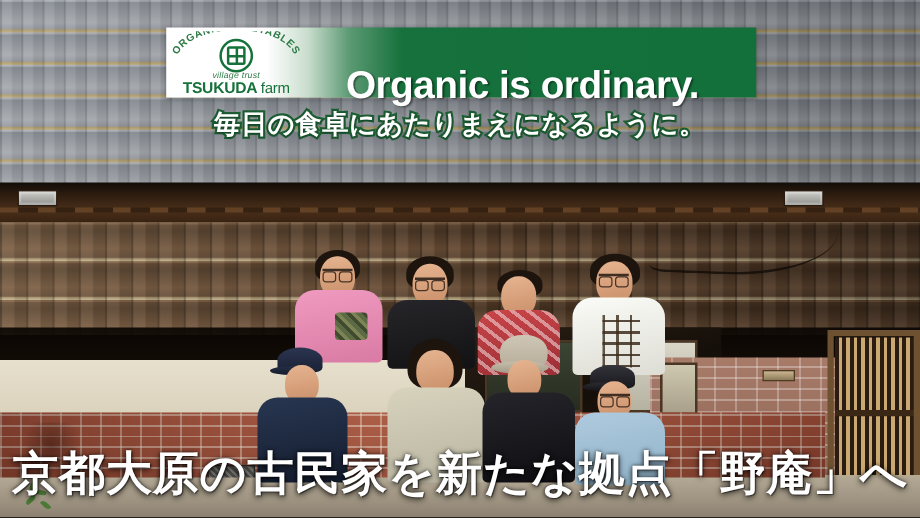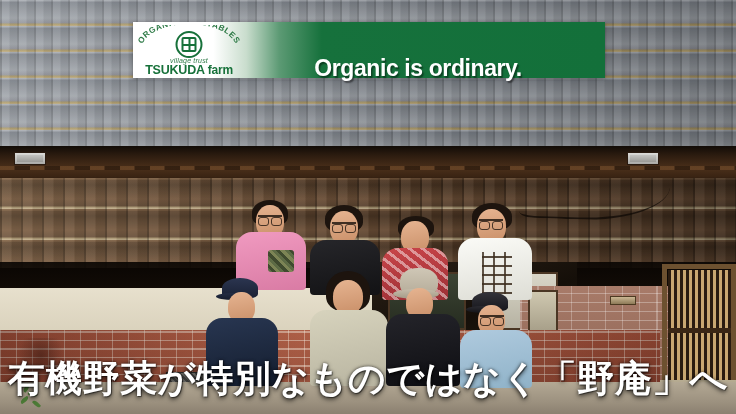--- a/index.html
+++ b/index.html
@@ -289,24 +289,24 @@
     height: 2px; background: #17713a; transform: translateY(-50%);
   }
   .logo-sub {
     position: absolute; bottom: 14px; left: 0; width: 112px; text-align: center;
     font-size: 7px; color: #2d7a46; font-style: italic; letter-spacing: 0.2px;
   }
   .logo-name {
     position: absolute; bottom: 1px; left: 0; width: 112px; text-align: center;
     font-size: 12.5px; font-weight: bold; color: #17713a; letter-spacing: -0.2px;
   }
-  .logo-name em { font-style: normal; font-weight: bold; font-size: 12px; }
+  .logo-name em { font-style: normal; font-weight: normal; font-size: 12px; }
   .banner-tagline {
     flex: 1; text-align: center;
-    font-size: 23px; font-weight: bold; color: #ffffff;
+    font-size: 31px; font-weight: bold; color: #ffffff;
     letter-spacing: -0.4px;
     padding-right: 14px;
     text-shadow: 1.5px 1.5px 1.5px rgba(0,0,0,0.45);
     margin-top: 36px;
   }
 
   
   .subtitles {
     position: absolute; left: 0; top: 86px; width: 736px;
     text-align: center; pointer-events: none;
@@ -448,17 +448,18 @@
       </div>
       <div class="logo-sub">village trust</div>
       <div class="logo-name">
         <span>TSUKUDA</span><span> </span><em>farm</em>
       </div>
     </div>
     <div class="banner-tagline">Organic is ordinary.</div>
   </div>
 
   <div class="subtitles">
+    <div class="subline">毎日の食卓にあたりまえになるように。</div>
   </div>
 
-  <div class="headline">有機野菜が特別なものではなく「野庵」へ</div>
+  <div class="headline">京都大原の古民家を新たな拠点「野庵」へ</div>
 
 </div>
 
 </body></html>

